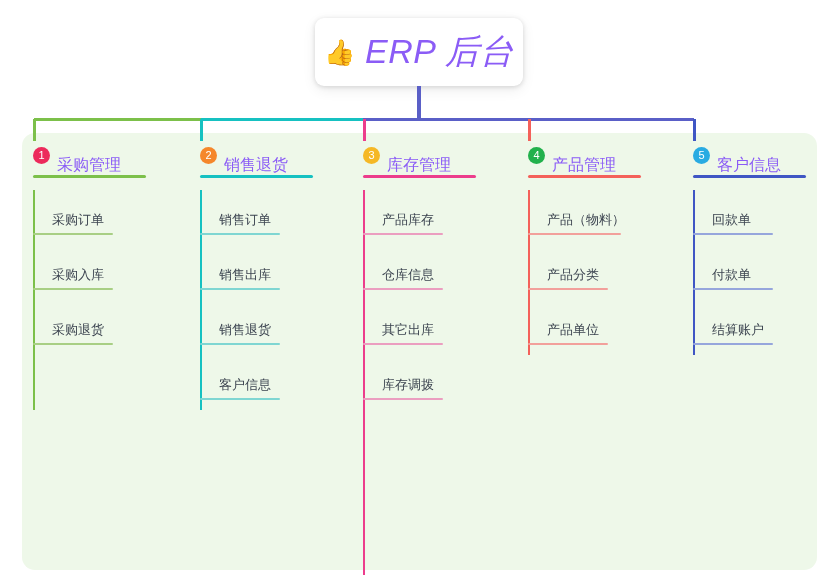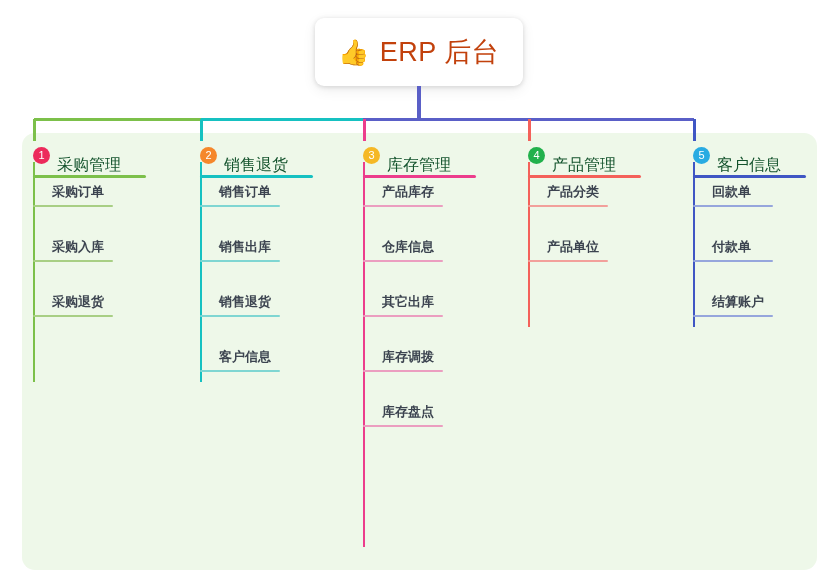--- a/index.html
+++ b/index.html
@@ -34,24 +34,25 @@
     justify-content: center;
     gap: 10px;
     box-sizing: border-box;
   }
   .root-emoji {
     font-size: 25px;
     line-height: 1;
     display: inline-block;
   }
   .root-title {
-    font-size: 27px;
-    color: #c2410c;
+    font-size: 34px;
+    color: #8b5cf6;
     letter-spacing: 0.5px;
     white-space: nowrap;
+    font-style: italic;
   }
 
   
   #wires {
     position: absolute;
     left: 0;
     top: 0;
     width: 839px;
     height: 588px;
     pointer-events: none;
@@ -88,40 +89,39 @@
     border-radius: 50%;
     color: #ffffff;
     font-size: 11px;
     line-height: 17px;
     text-align: center;
     font-weight: normal;
     flex: 0 0 auto;
   }
   .col-title {
     font-size: 16px;
-    color: #14532d;
+    color: #8b5cf6;
     white-space: nowrap;
     margin-top: 20px;
   }
   .head-rule {
     position: absolute;
     left: 11px;
     top: 33px;
     width: 113px;
     height: 3px;
     border-radius: 2px;
   }
 
   
   .leaves {
     position: absolute;
     left: 11px;
-    top: 20px;
+    top: 48px;
     width: 140px;
-    font-weight: bold;
   }
   .leaf {
     position: relative;
     height: 55px;
     box-sizing: border-box;
   }
   .leaf-label {
     position: absolute;
     left: 19px;
     bottom: 16px;
@@ -236,35 +236,35 @@
             <div class="leaf-rule" style="background: rgb(235, 158, 192);"></div>
           </div>
           <div class="leaf">
             <span class="leaf-label">其它出库</span>
             <div class="leaf-rule" style="background: rgb(235, 158, 192);"></div>
           </div>
           <div class="leaf">
             <span class="leaf-label">库存调拨</span>
             <div class="leaf-rule" style="background: rgb(235, 158, 192);"></div>
           </div>
-          <div class="leaf">
-            <span class="leaf-label">库存盘点</span>
-            <div class="leaf-rule" style="background: rgb(235, 158, 192);"></div>
-          </div>
         </div>
       </div>
       <div class="col" style="left: 517px;">
         <div class="col-head">
           <span class="badge" style="background: rgb(34, 177, 76);">4</span>
           <span class="col-title">产品管理</span>
         </div>
         <div class="head-rule" style="background: rgb(244, 97, 90);"></div>
         <div class="leaves">
           <div class="spine" style="background: rgb(244, 97, 90); height: 165px;"></div>
           <div class="leaf">
+            <span class="leaf-label">产品（物料）</span>
+            <div class="leaf-rule wide" style="background: rgb(242, 160, 155);"></div>
+          </div>
+          <div class="leaf">
             <span class="leaf-label">产品分类</span>
             <div class="leaf-rule" style="background: rgb(242, 160, 155);"></div>
           </div>
           <div class="leaf">
             <span class="leaf-label">产品单位</span>
             <div class="leaf-rule" style="background: rgb(242, 160, 155);"></div>
           </div>
         </div>
       </div>
       <div class="col" style="left: 682px;">

